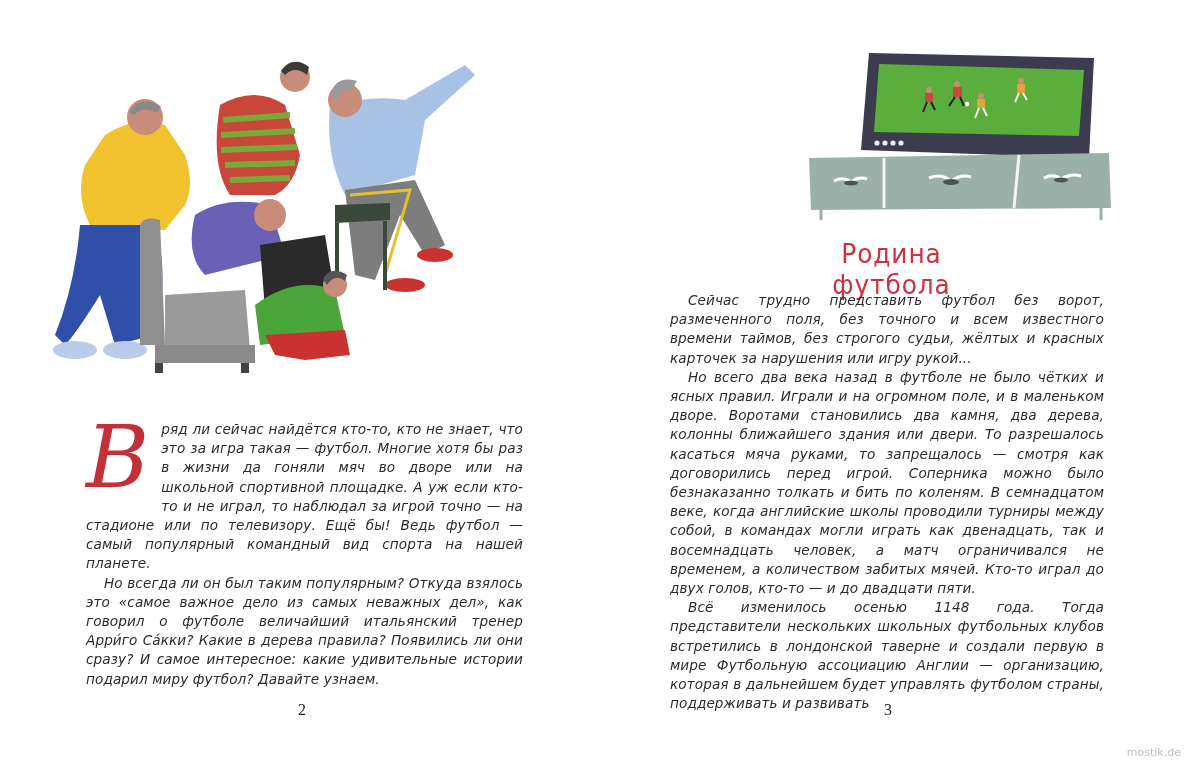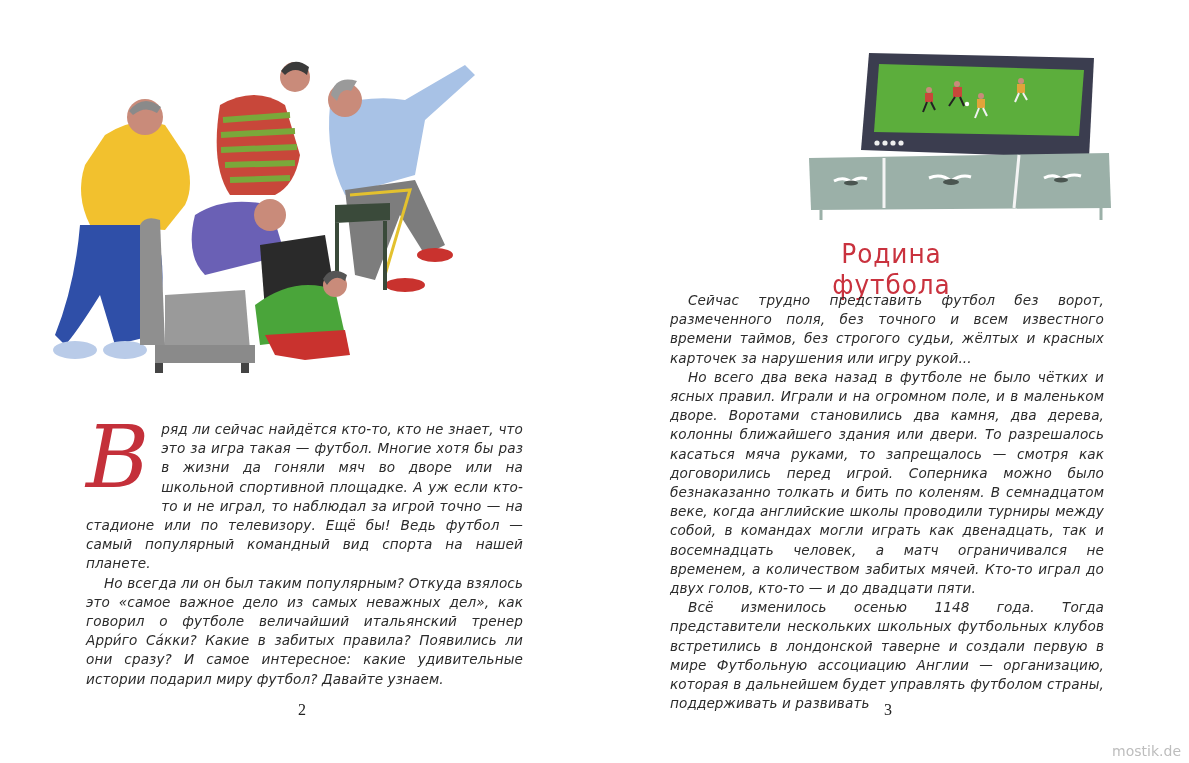--- a/index.html
+++ b/index.html
@@ -31,21 +31,21 @@
   .pn-left { left: 298px; }
   .pn-right { left: 290px; }
 
   .chapter-title {
     position: absolute; left: 190px; top: 238px; width: 215px; text-align: center;
     font-family: "DejaVu Sans", sans-serif; font-size: 27px; color: #c9323e; letter-spacing: 1px;
     font-weight: normal; transform: scaleX(0.92);
   }
 
   .watermark {
-    position: absolute; right: 8px; bottom: 4px; font-size: 14px; color: #bdbdbd;
+    position: absolute; right: 8px; bottom: 4px; font-size: 11px; color: #bdbdbd;
     font-family: "DejaVu Sans", sans-serif;
   }
 
   .illus { position: absolute; }
   .illus-fans { left: 45px; top: 45px; width: 450px; height: 345px; }
   .illus-tv { left: 205px; top: 48px; width: 320px; height: 175px; }
 </style>
 </head>
 <body>
 
@@ -88,21 +88,21 @@
     <path d="M210 260 Q250 230 290 245 L300 290 L215 300 Z" fill="#4aa53a"></path>
     <path d="M220 290 L300 285 L305 310 L260 315 L230 310 Z" fill="#c9322e"></path>
     <circle cx="290" cy="240" r="12" fill="#c98b7a"></circle>
     <path d="M278 234 Q286 220 302 230 L300 236 Q290 228 282 240 Z" fill="#555"></path>
   </svg>
 
   <div class="text-block left-text">
     <p class="first">
       <span class="dropcap">В</span><span>ряд ли сейчас найдётся кто-то, кто не знает, что это за игра такая — футбол. Многие хотя бы раз в жизни да гоняли мяч во дворе или на школьной спортивной площадке. А уж если кто-то и не играл, то наблюдал за игрой точно — на стадионе или по телевизору. Ещё бы! Ведь футбол — самый популярный командный вид спорта на нашей планете.</span>
     </p>
-    <p>Но всегда ли он был таким популярным? Откуда взялось это «самое важное дело из самых неважных дел», как говорил о футболе величайший итальянский тренер Арри́го Са́кки? Какие в забитых правила? Появились ли они сразу? И самое интересное: какие удивительные истории подарил миру футбол? Давайте узнаем.</p>
+    <p>Но всегда ли он был таким популярным? Откуда взялось это «самое важное дело из самых неважных дел», как говорил о футболе величайший итальянский тренер Арри́го Са́кки? Какие в дерева правила? Появились ли они сразу? И самое интересное: какие удивительные истории подарил миру футбол? Давайте узнаем.</p>
   </div>
 
   <div class="page-number pn-left">2</div>
 </div>
 
 <div class="page page-right">
   <svg class="illus illus-tv" viewBox="0 0 320 175">
 
     <path d="M70 5 L295 10 L290 110 L62 102 Z" fill="#3b3d4f"></path>
     <path d="M80 16 L285 22 L280 88 L75 84 Z" fill="#5cae3c"></path>

